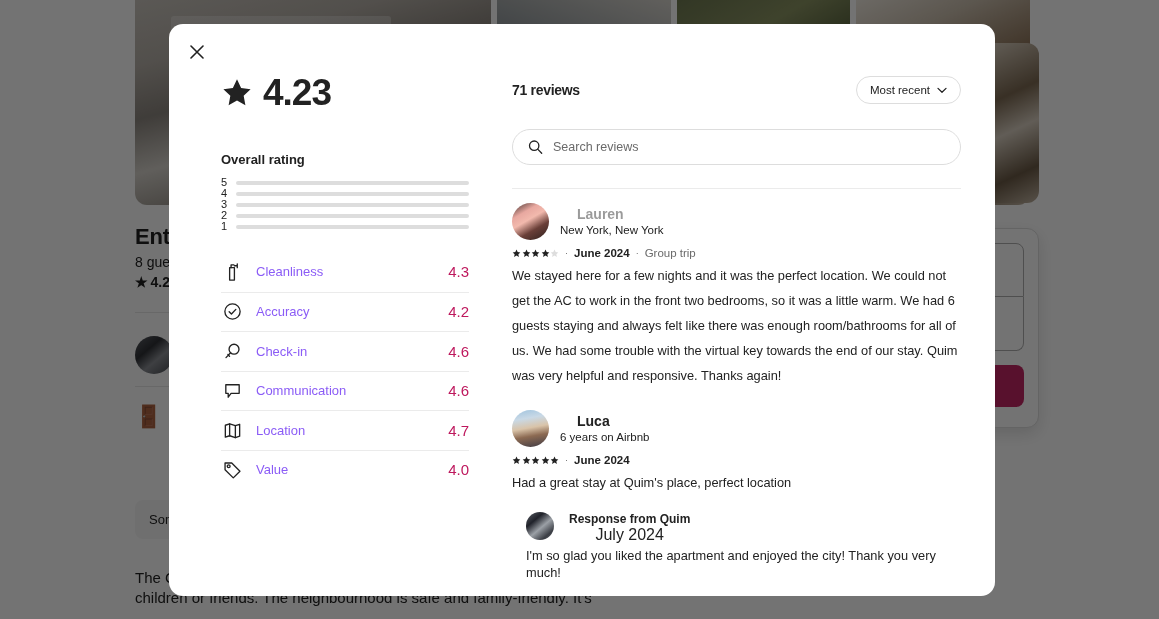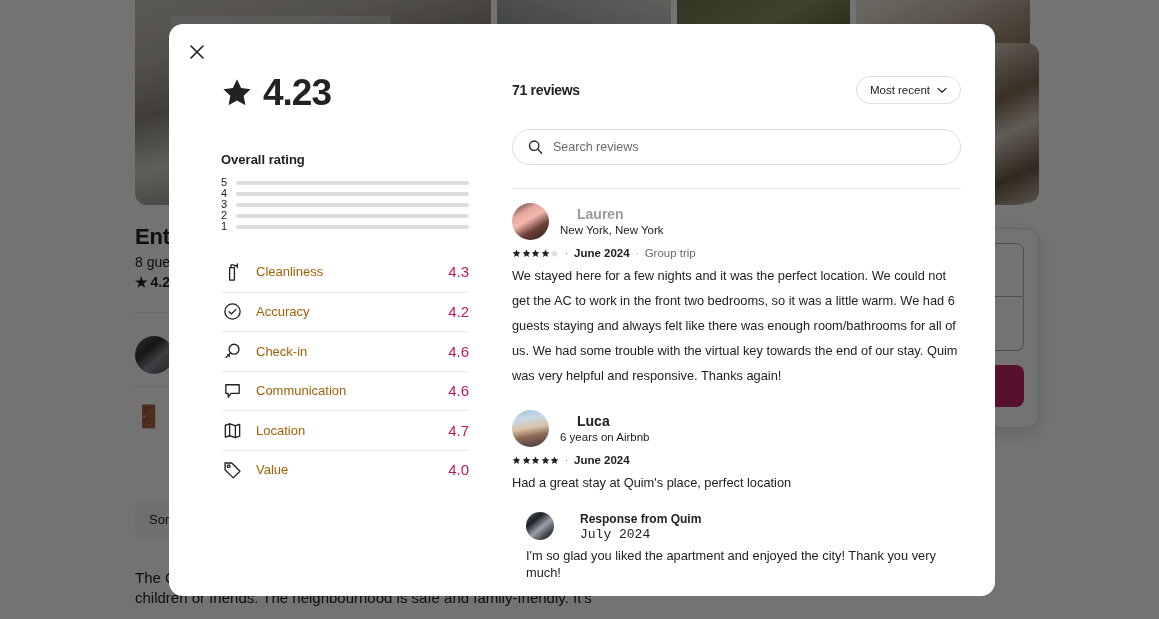--- a/index.html
+++ b/index.html
@@ -185,21 +185,21 @@
 
   .cat-list { margin-top: 20px; }
   .cat-row {
     display: flex; align-items: center;
     height: 39.5px;
     border-top: 1px solid #ebebeb;
     gap: 13px;
   }
   .cat-row:first-child { border-top: none; }
   .cat-row .cat-icon { width: 22px; height: 22px; flex: none; display:flex; align-items:center; justify-content:center; }
-  .cat-row .cat-label { flex: 1; font-size: 13px; color: #a16207; }
+  .cat-row .cat-label { flex: 1; font-size: 13px; color: #8b5cf6; }
   .cat-row .cat-val { font-size: 15px; color: #be185d; }
 
   
   .right-col {
     flex: 1;
     padding: 52px 34px 0 9px;
     position: relative;
     overflow: hidden;
   }
   .rv-head {
@@ -256,23 +256,23 @@
   .rv-meta .dot { color: #6a6a6a; font-size: 9px; }
   .rv-meta .date { font-weight: 600; font-size: 11.5px; color:#222; }
   .rv-meta .triptype { color: #6a6a6a; font-size: 11.5px; }
   .rv-text {
     font-size: 12.8px; line-height: 25px; color: #222;
   }
 
   .host-response {
     margin-top: 14px; margin-left: 14px;
   }
-  .hr-top { display: flex; align-items: center; gap: 26px; margin-bottom: 6px; }
+  .hr-top { display: flex; align-items: center; gap: 15px; margin-bottom: 6px; text-align: center; }
   .hr-name { font-size: 12px; font-weight: 600; color: #222; line-height: 15px; }
-  .hr-date { font-size: 13px; color: #222; line-height: 15px; font-family: Liberation Mono, monospace; }
+  .hr-date { font-size: 16px; color: #222; line-height: 15px; }
   .hr-av { width: 28px; height: 28px; border-radius: 50%; flex:none; }
   .hr-text { font-size: 12.8px; line-height: 16.5px; color: #222; }
 
   
   .faded-name { opacity: .45; }
 </style>
 </head>
 <body>
 
 <div id="bg-page">

